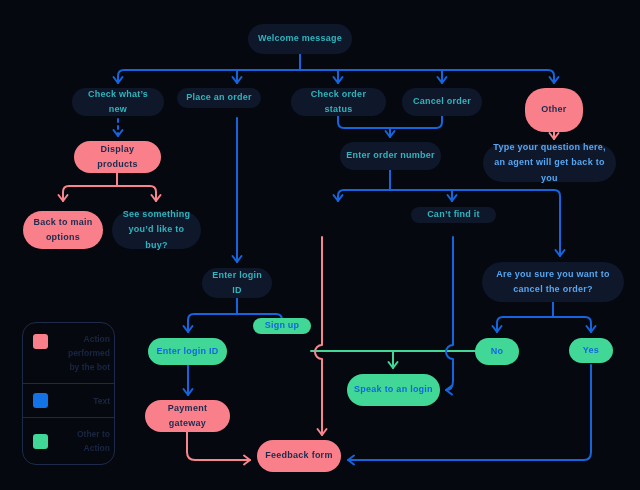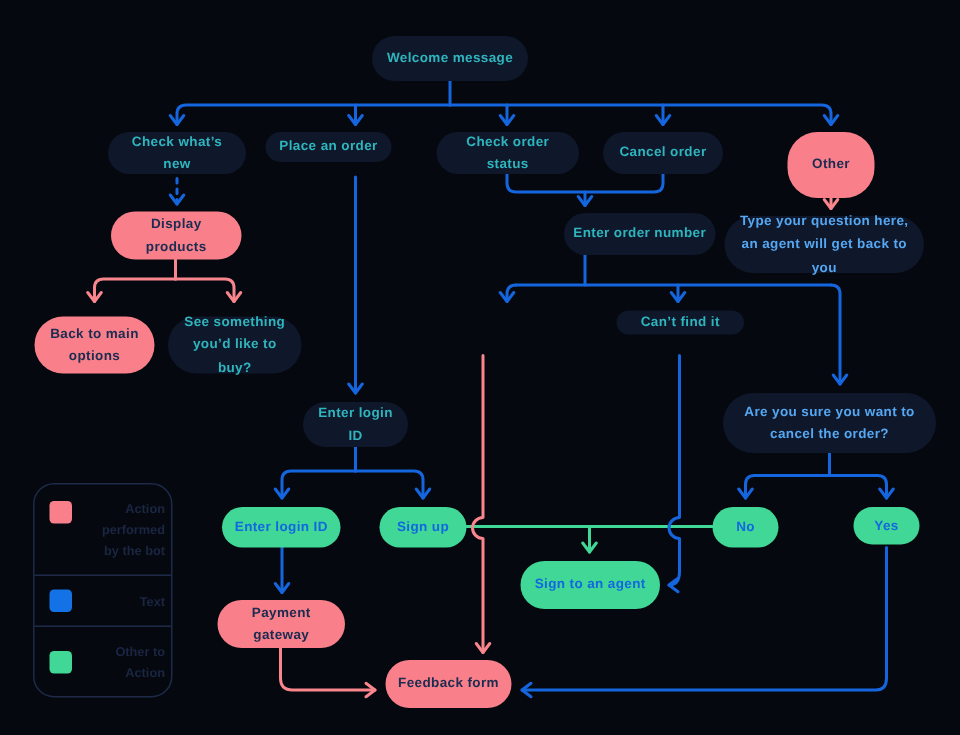--- a/index.html
+++ b/index.html
@@ -101,21 +101,21 @@
       </div>
       <div class="node k-text" style="left: 402px; top: 88px; width: 80px; height: 28px;">
         <span>Cancel order</span>
       </div>
       <div class="node k-bot" style="left: 525px; top: 88px; width: 58px; height: 44px;">
         <span>Other</span>
       </div>
       <div class="node k-bot" style="left: 74px; top: 141px; width: 87px; height: 32px;">
         <span>Display products</span>
       </div>
-      <div class="node k-text" style="left: 340px; top: 142px; width: 101px; height: 28px; margin-left: 36px;">
+      <div class="node k-text" style="left: 340px; top: 142px; width: 101px; height: 28px;">
         <span>Enter order number</span>
       </div>
       <div class="node k-text message" style="left: 483px; top: 144px; width: 133px; height: 38px;">
         <span>Type your question here, an agent will get back to you</span>
       </div>
       <div class="node k-text" style="left: 112px; top: 211px; width: 89px; height: 38px;">
         <span>See something you’d like to buy?</span>
       </div>
       <div class="node k-bot" style="left: 23px; top: 211px; width: 80px; height: 38px;">
         <span>Back to main options</span>
@@ -125,34 +125,34 @@
       </div>
       <div class="node k-text" style="left: 202px; top: 268px; width: 70px; height: 30px;">
         <span>Enter login ID</span>
       </div>
       <div class="node k-text message" style="left: 482px; top: 262px; width: 142px; height: 40px;">
         <span>Are you sure you want to cancel the order?</span>
       </div>
       <div class="node k-cta" style="left: 148px; top: 338px; width: 79px; height: 27px;">
         <span>Enter login ID</span>
       </div>
-      <div class="node k-cta" style="left: 253px; top: 338px; width: 58px; height: 27px;">
+      <div class="node k-cta" style="left: 253px; top: 318px; width: 58px; height: 16px;">
         <span>Sign up</span>
       </div>
       <div class="node k-cta" style="left: 475px; top: 338px; width: 44px; height: 27px;">
         <span>No</span>
       </div>
       <div class="node k-cta" style="left: 569px; top: 338px; width: 44px; height: 25px; text-align: center;">
         <span>Yes</span>
       </div>
       <div class="node k-bot" style="left: 145px; top: 400px; width: 85px; height: 32px;">
         <span>Payment gateway</span>
       </div>
       <div class="node k-cta" style="left: 347px; top: 374px; width: 93px; height: 32px;">
-        <span>Sign to an agent</span>
+        <span>Speak to an login</span>
       </div>
       <div class="node k-bot" style="left: 257px; top: 440px; width: 84px; height: 32px;">
         <span>Feedback form</span>
       </div>
     </div>
 
   <div class="legend">
     <div class="legend-row tall">
       <span class="legend-swatch" style="background: rgb(249, 128, 138);"></span>
       <span class="legend-label">Action performed by the bot</span>

